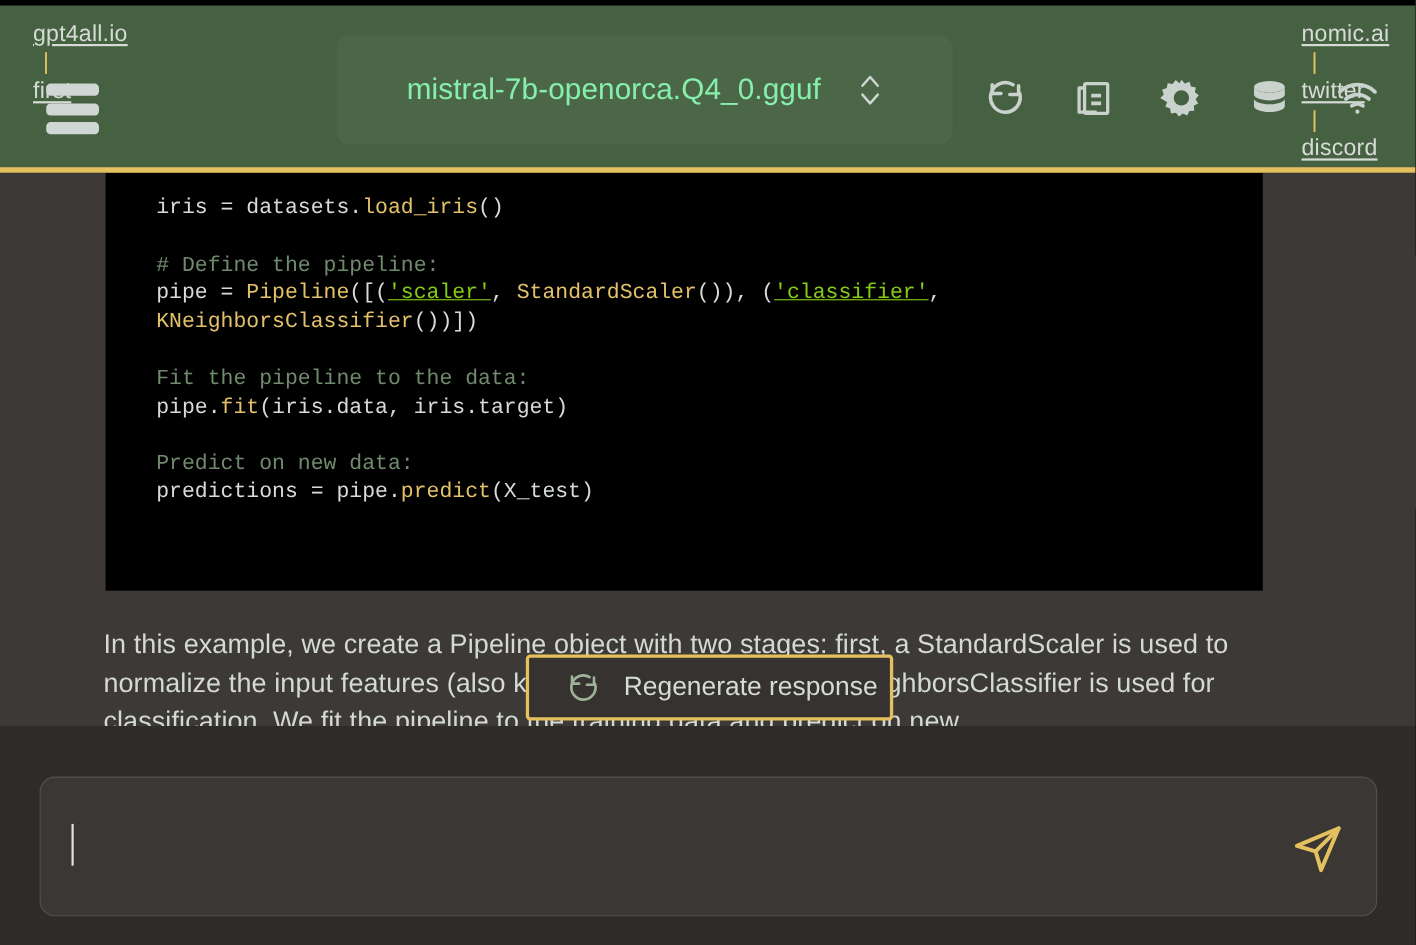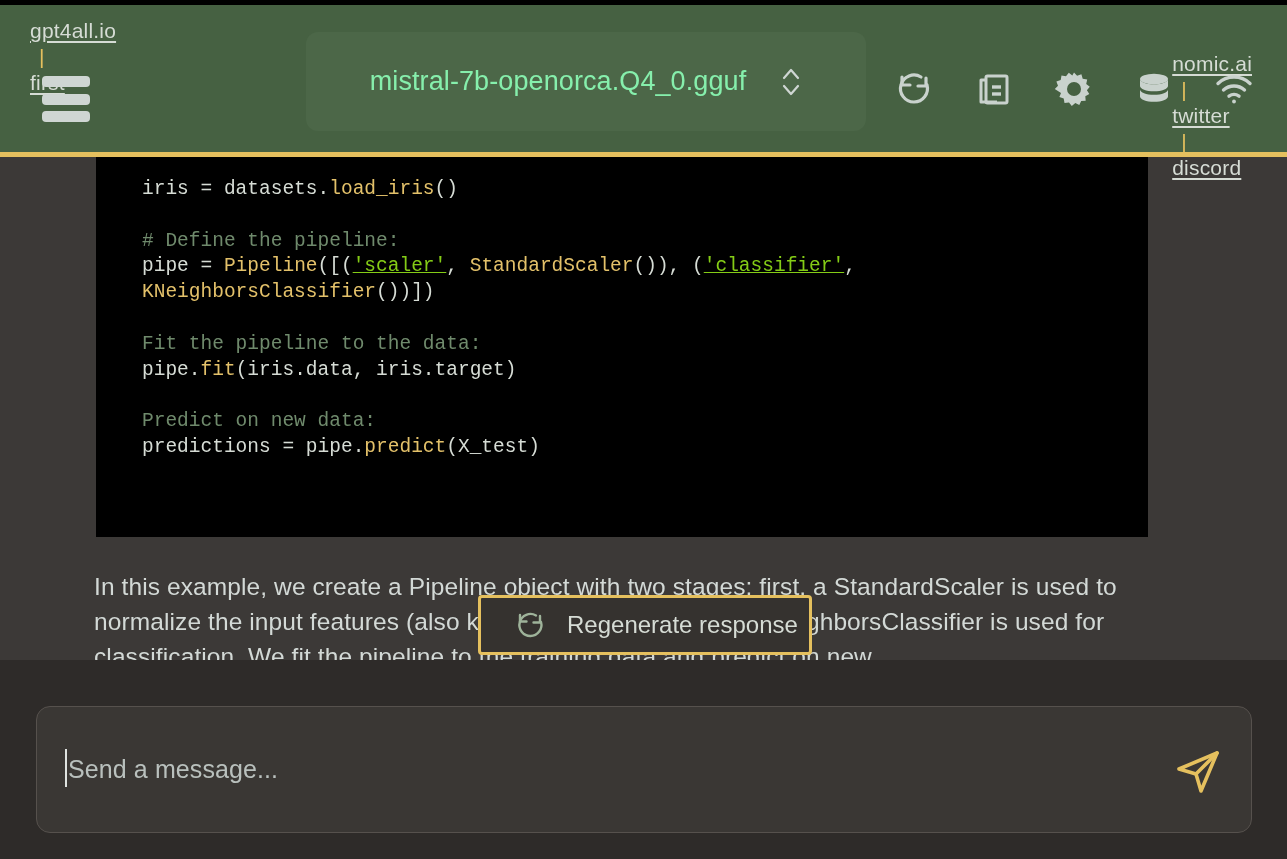--- a/index.html
+++ b/index.html
@@ -55,21 +55,21 @@
     top: 18px;
     display: flex;
     align-items: baseline;
     gap: 0;
     font-size: 21px;
     line-height: 26px;
     letter-spacing: 0.2px;
     flex-direction: column;
   }
   .links.left  { left: 30px; }
-  .links.right { right: 35px; margin-top: 33px; }
+  .links.right { right: 24px; }
 
   .links a {
     color: #d6dcd5;
     text-decoration: underline;
     text-underline-offset: 3px;
     text-decoration-thickness: 1.5px;
     cursor: pointer;
     white-space: nowrap;
   }
   .links .sep {
@@ -344,21 +344,20 @@
         <polyline points="7,7 7,13.5 13.5,13.5"></polyline>
         <polyline points="27,8 27,14.5 20.5,14.5"></polyline>
       </svg>
     </span>
     <span class="label">Regenerate response</span>
   </div>
 
   <div class="bottom-bar">
     <div class="input-box">
       <span class="caret"></span>
-      <span class="input-placeholder">Send a message...</span>
 
       <span class="send-btn">
         <svg viewBox="0 0 54 54" fill="none" stroke="currentColor" stroke-width="3.6" stroke-linejoin="round" stroke-linecap="round">
           <path d="M46 8 L8 24 L25 29 L30 46 Z"></path>
           <path d="M46 8 L25 29"></path>
         </svg>
       </span>
     </div>
   </div>
 

